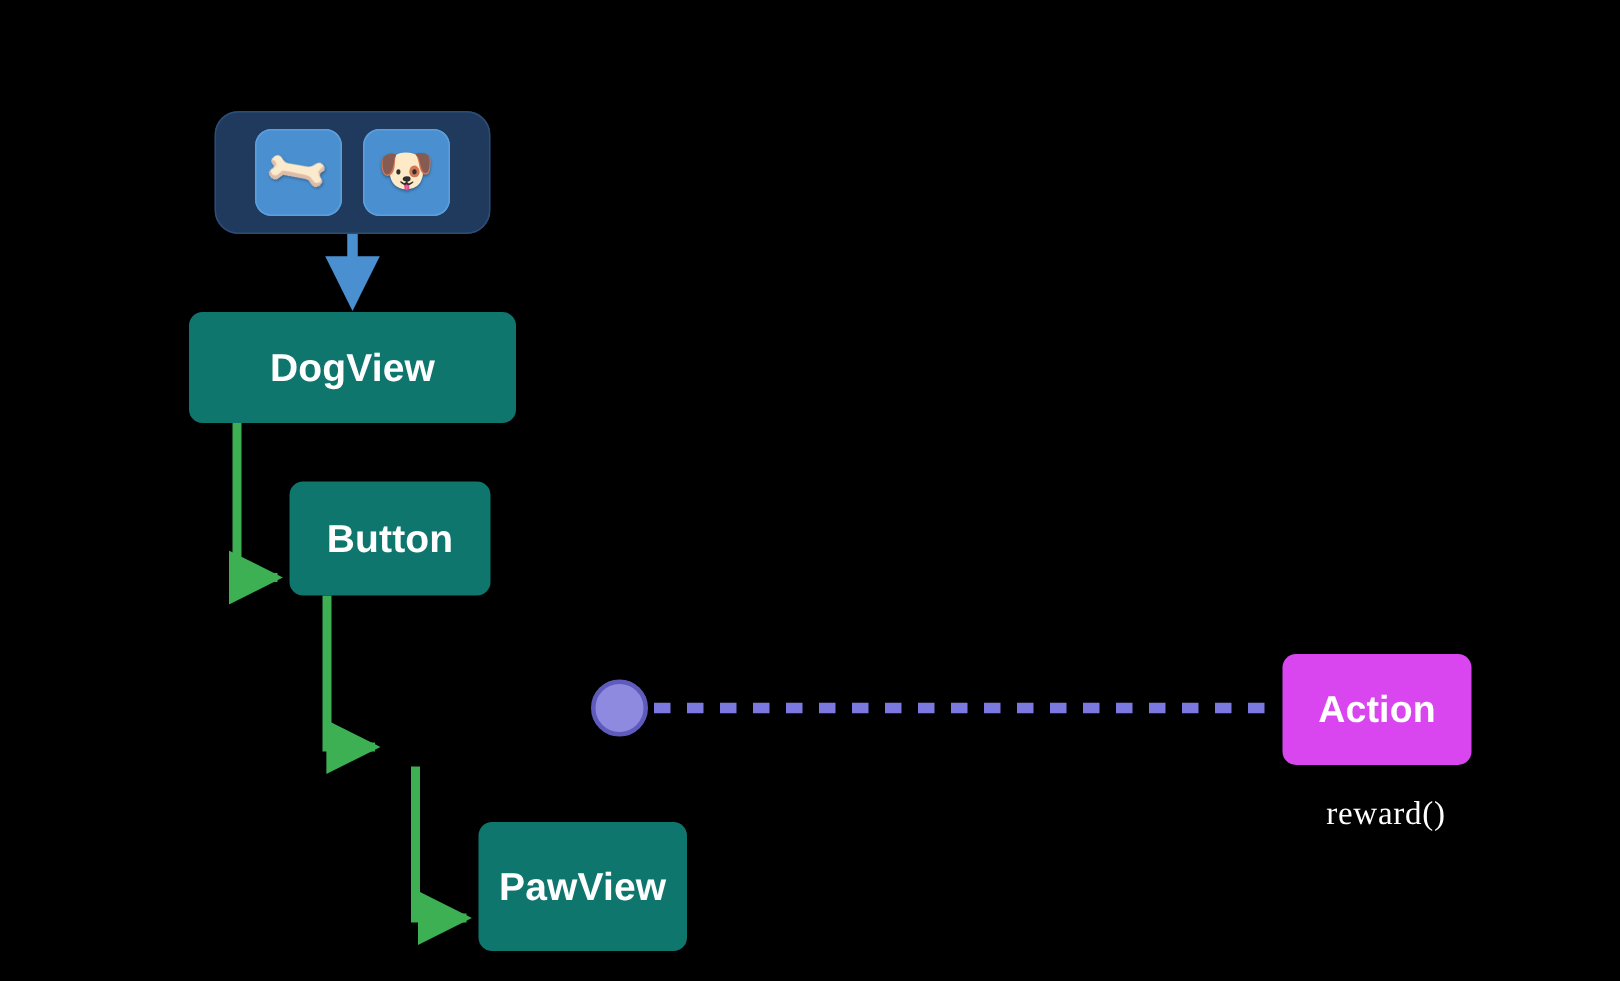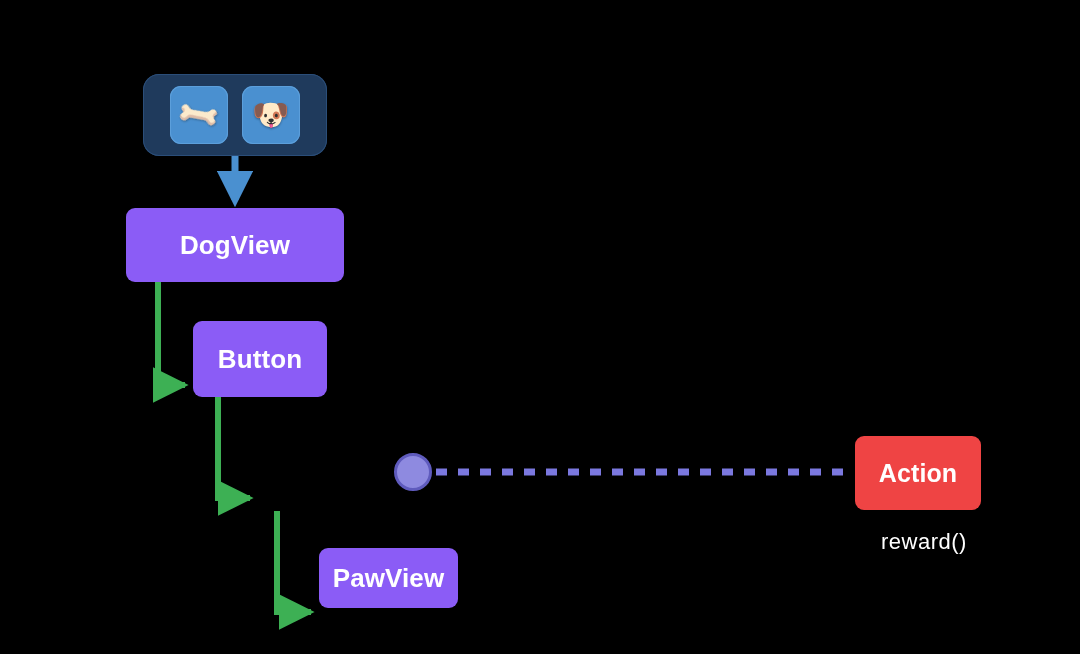--- a/index.html
+++ b/index.html
@@ -70,27 +70,27 @@
     border-radius: 9px;
     display: flex;
     align-items: center;
     justify-content: center;
     color: #ffffff;
     font-size: 26px;
     font-weight: 600;
     letter-spacing: .1px;
     white-space: nowrap;
   }
-  .node.green  { background: #8b5cf6; }
-  .node.purple { background: #ef4444; font-size: 25px; }
+  .node.green  { background: #0f766e; }
+  .node.purple { background: #d946ef; font-size: 25px; }
 
   #node-dogview  { left: 126px; top: 208px; width: 218px; height: 74px; }
   #node-button   { left: 193px; top: 321px; width: 134px; height: 76px; }
   #node-gesture  { left: 258px; top: 434px; width: 153px; height: 77px; }
-  #node-pawview  { left: 319px; top: 548px; width: 139px; height: 60px; }
+  #node-pawview  { left: 319px; top: 548px; width: 139px; height: 86px; }
   #node-action   { left: 855px; top: 436px; width: 126px; height: 74px; }
 
   
   .binding-dot {
     position: absolute;
     left: 394px;
     top: 453px;
     width: 38px;
     height: 38px;
     border-radius: 50%;
@@ -100,21 +100,21 @@
   }
 
   
   .caption-mono {
     position: absolute;
     left: 861px;
     top: 529px;
     width: 126px;
     text-align: center;
     color: #ffffff;
-    font-family: Liberation Sans, sans-serif;
+    font-family: Liberation Serif, serif;
     font-size: 22px;
     letter-spacing: .5px;
     white-space: nowrap;
   }
 </style>
 </head>
 <body>
 
 <div id="canvas">
 

